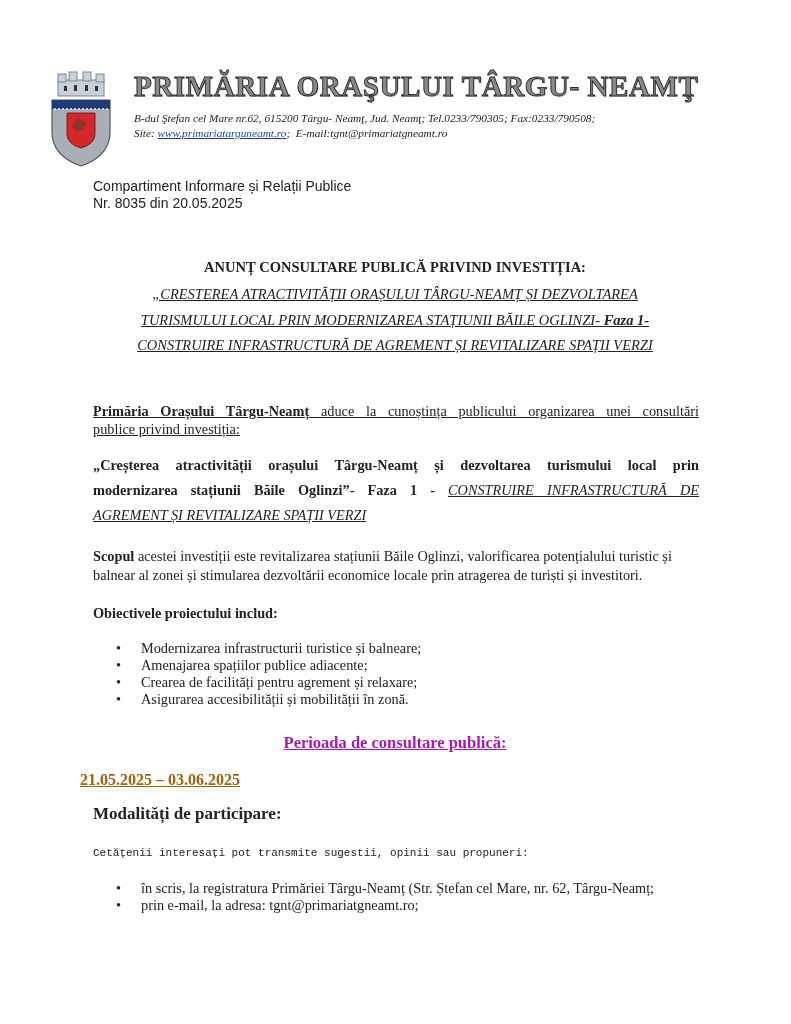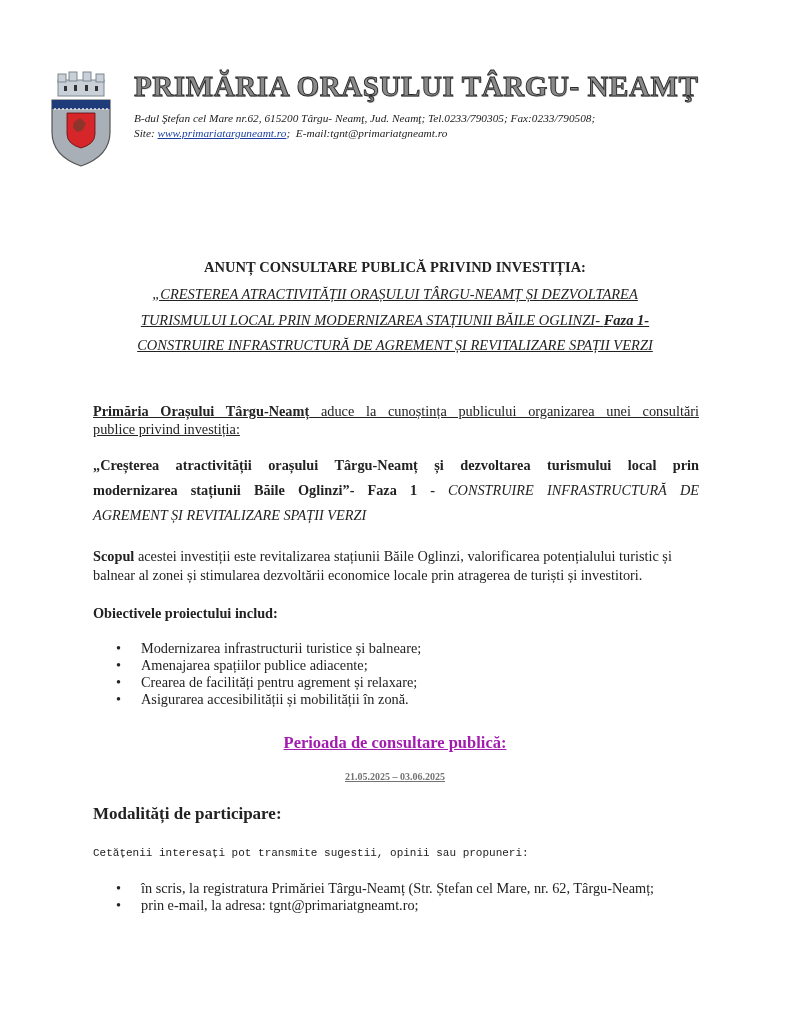--- a/index.html
+++ b/index.html
@@ -34,31 +34,31 @@
   .ann-l1 { top: 286px; }
   .ann-l2 { top: 312px; }
   .ann-l3 { top: 337px; }
   .ann-l2 b { font-weight: bold; }
 
   .txt { position: absolute; left: 93px; width: 606px; font-family: "Liberation Serif", serif; font-size: 14.3px; color: #222; }
   .intro { top: 402px; line-height: 18px; text-align: justify; text-decoration: underline; }
   .intro-line1 { text-align: justify; text-align-last: justify; display: block; }
   .project { top: 453px; line-height: 25px; font-weight: bold; }
   .project .j { display: block; text-align: justify; text-align-last: justify; }
-  .project .ul { font-weight: normal; font-style: italic; }
+  .project .ul { font-weight: normal; font-style: italic; text-decoration: underline; }
 
   .scope { top: 547px; line-height: 18.5px; }
   .obj-title { top: 605px; font-weight: bold; }
 
   .bullets { position: absolute; left: 116px; top: 640px; margin: 0; padding: 0; list-style: none; font-family: "Liberation Serif", serif; font-size: 14.3px; line-height: 17px; color: #222; }
   .bullets li { position: relative; padding-left: 25px; }
   .bullets li .dot { position: absolute; left: 0; top: 0; }
 
   .period-title { position: absolute; left: 80px; width: 630px; top: 733px; text-align: center; font-family: "Liberation Serif", serif; font-weight: bold; font-size: 16.5px; text-decoration: underline; color: #a21caf; }
-  .period-dates { position: absolute; left: 80px; width: 630px; top: 771px; text-align: center; font-family: "Liberation Serif", serif; font-weight: bold; font-size: 10px; text-decoration: underline; color: #737373; }
+  .period-dates { position: absolute; left: 80px; width: 630px; top: 771px; text-align: left; font-family: "Liberation Serif", serif; font-weight: bold; font-size: 16px; text-decoration: underline; color: #a16207; }
   .mod-title { position: absolute; left: 93px; top: 804px; font-family: "Liberation Serif", serif; font-weight: bold; font-size: 17px; color: #222; }
   .citizens { position: absolute; left: 93px; top: 847px; font-family: Liberation Mono, monospace; font-size: 11px; color: #222; }
   .bullets2 { position: absolute; left: 116px; top: 880px; margin: 0; padding: 0; list-style: none; font-family: "Liberation Serif", serif; font-size: 14.3px; line-height: 17px; color: #222; white-space: nowrap; }
   .bullets2 li { position: relative; padding-left: 25px; }
   .bullets2 li .dot { position: absolute; left: 0; top: 0; }
 </style>
 </head>
 <body>
 
 <div class="page">
@@ -81,20 +81,24 @@
     <path d="M17 43 H45 V64 Q45 74 31 78 Q17 74 17 64 Z" fill="#d7262a" stroke="#5a1010" stroke-width="0.8"></path>
     <path d="M24 52 L30 48 L36 53 L33 60 L27 62 L23 58 Z" fill="#7a3a2a" opacity="0.8"></path>
   </svg>
 
   <div class="org-title">PRIMĂRIA ORAŞULUI TÂRGU- NEAMŢ</div>
   <div class="org-address">B-dul Ştefan cel Mare nr.62, 615200 Târgu- Neamţ, Jud. Neamţ; Tel.0233/790305; Fax:0233/790508;</div>
   <div class="org-contact">
     <span>Site: </span><a>www.primariatarguneamt.ro</a><span>;&nbsp; </span><span>E-mail:tgnt@primariatgneamt.ro</span>
   </div>
 
+  <div class="dept">
+    <div>Compartiment Informare și Relații Publice</div>
+    <div>Nr. 8035 din 20.05.2025</div>
+  </div>
 
   <div class="ann ann-head">ANUNȚ CONSULTARE PUBLICĂ PRIVIND INVESTIȚIA:</div>
   <div class="ann ann-line ann-l1">„CRESTEREA ATRACTIVITĂȚII ORAȘULUI TÂRGU-NEAMȚ ȘI DEZVOLTAREA</div>
   <div class="ann ann-line ann-l2"><span>TURISMULUI LOCAL PRIN MODERNIZAREA STAȚIUNII BĂILE OGLINZI- </span><b>Faza 1-</b></div>
   <div class="ann ann-line ann-l3">CONSTRUIRE INFRASTRUCTURĂ DE AGREMENT ȘI REVITALIZARE SPAȚII VERZI</div>
 
   <div class="txt intro">
     <span class="intro-line1"><b>Primăria Orașului Târgu-Neamț</b><span> aduce la cunoștința publicului organizarea unei consultări</span></span>
     <span>publice privind investiția:</span>
   </div>

